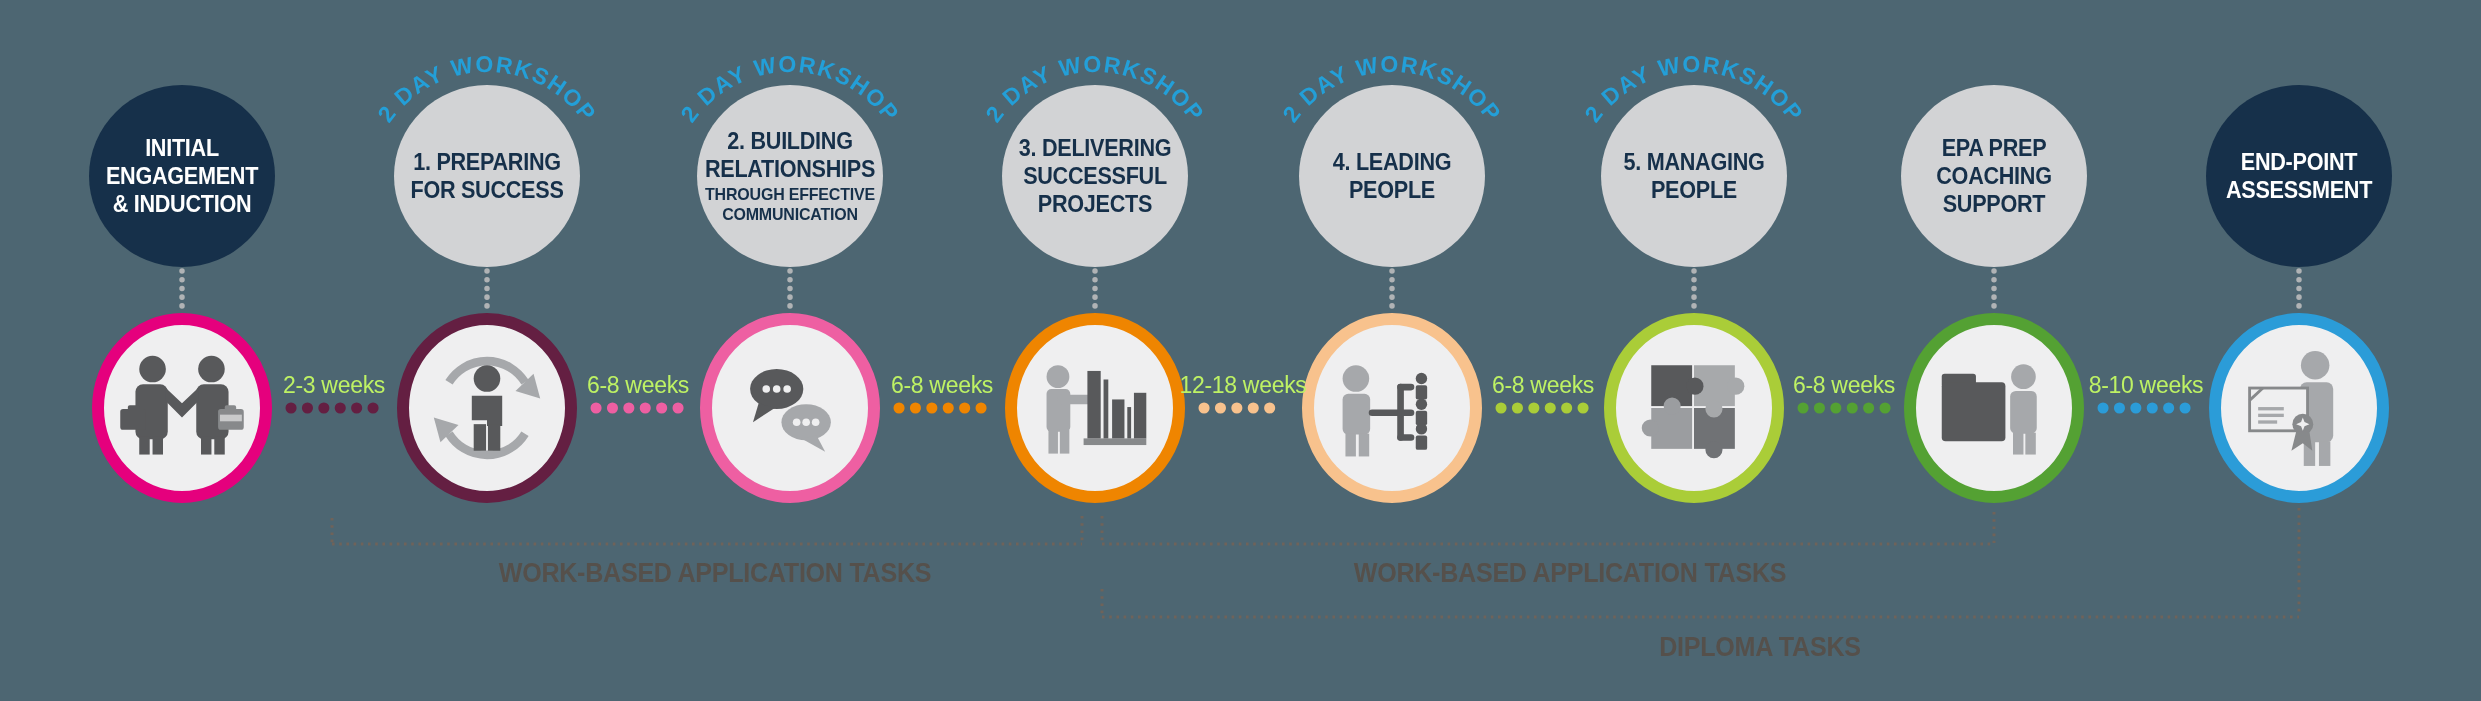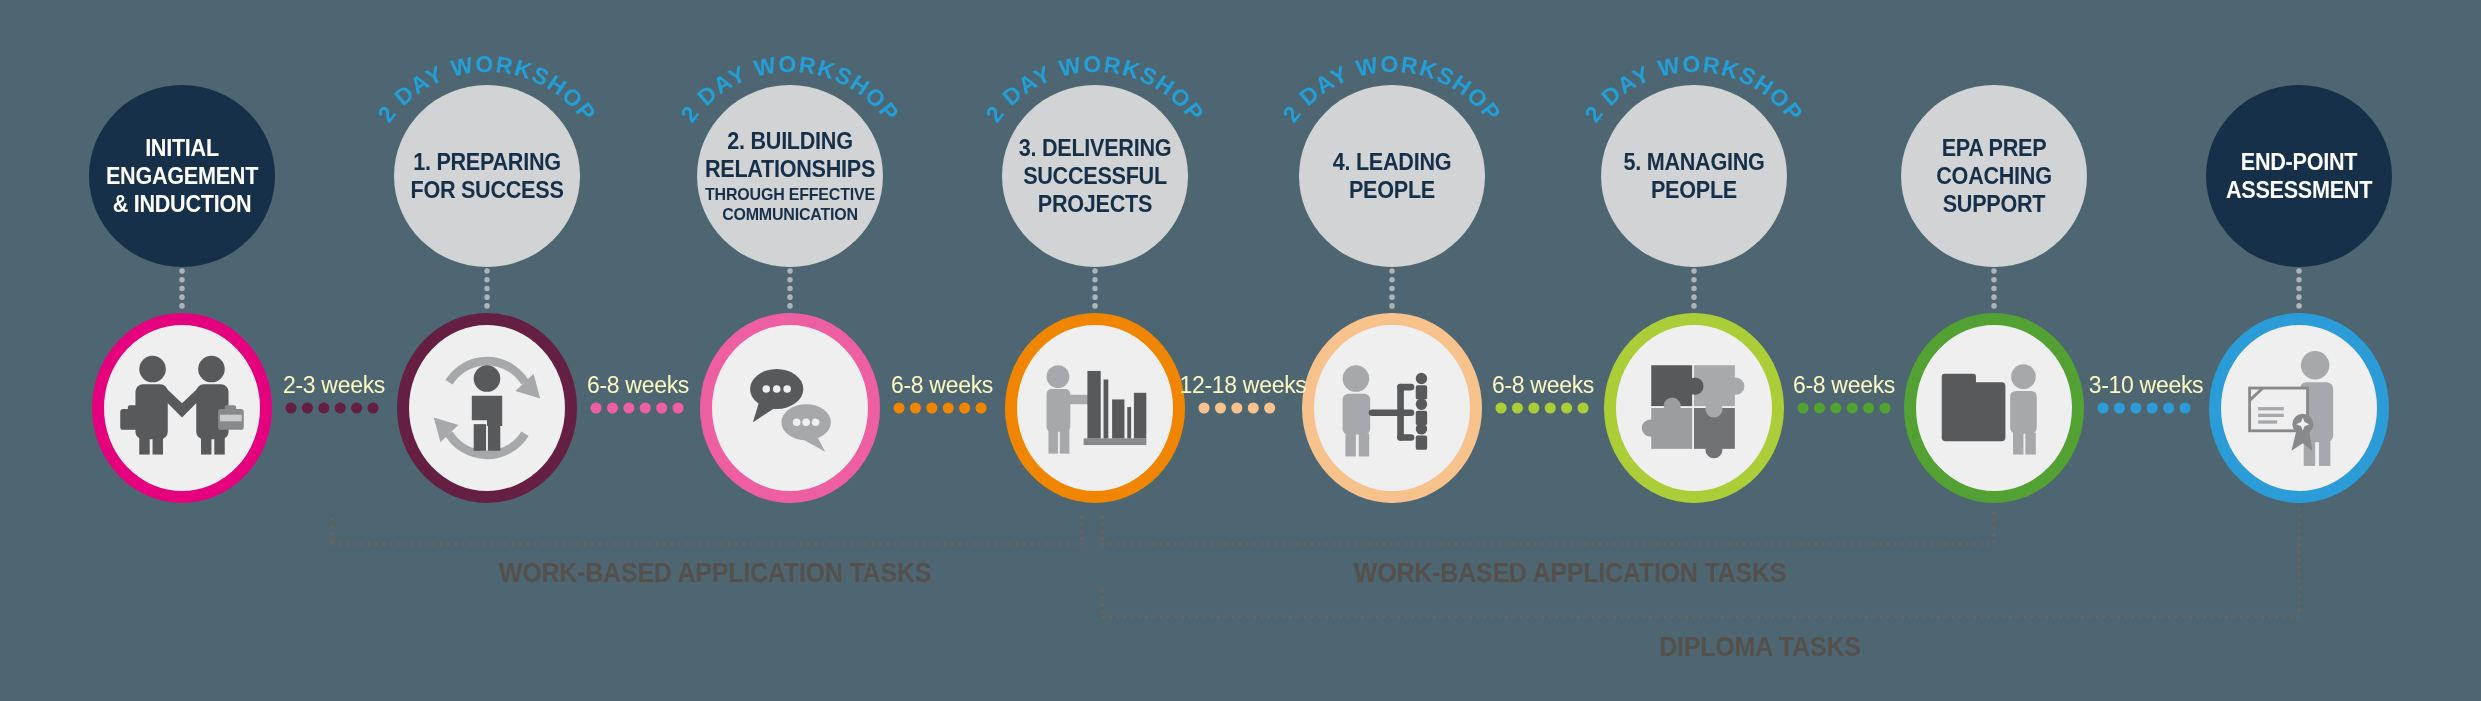--- a/index.html
+++ b/index.html
@@ -15,21 +15,21 @@
     transform:scaleX(0.94);
   }
   .stage-title.gray{color:#16304a;}
   .stage-title.navy{color:#ffffff;}
   .stage-subtitle{
     font-weight:bold;font-size:17px;line-height:20px;letter-spacing:-0.2px;
     white-space:pre-line;margin-top:2px;
   }
   .week-label{
     position:absolute;width:170px;top:372px;text-align:center;
-    font-size:23px;color:#fef9c3;letter-spacing:-0.3px;
+    font-size:23px;color:#bef264;letter-spacing:-0.3px;
   }
   .bracket-label{
     position:absolute;text-align:center;
     font-weight:bold;font-size:27px;line-height:27px;color:#55504b;
     letter-spacing:-0.3px;transform:scaleX(0.93);
   }
 </style>
 </head>
 <body>
 
@@ -246,19 +246,19 @@
 SUPPORT</div>
   <div class="stage-title navy" style="left:2199px">END-POINT
 ASSESSMENT</div>
 
   <div class="week-label" style="left:249px">2-3 weeks</div>
   <div class="week-label" style="left:553px">6-8 weeks</div>
   <div class="week-label" style="left:857px">6-8 weeks</div>
   <div class="week-label" style="left:1158px">12-18 weeks</div>
   <div class="week-label" style="left:1458px">6-8 weeks</div>
   <div class="week-label" style="left:1759px">6-8 weeks</div>
-  <div class="week-label" style="left:2061px">3-10 weeks</div>
+  <div class="week-label" style="left:2061px">8-10 weeks</div>
 
   <div class="bracket-label" style="left:465px;width:500px;top:560px">WORK-BASED APPLICATION TASKS</div>
   <div class="bracket-label" style="left:1320px;width:500px;top:560px">WORK-BASED APPLICATION TASKS</div>
   <div class="bracket-label" style="left:1560px;width:400px;top:634px">DIPLOMA TASKS</div>
 
 </div>
 
 </body></html>

